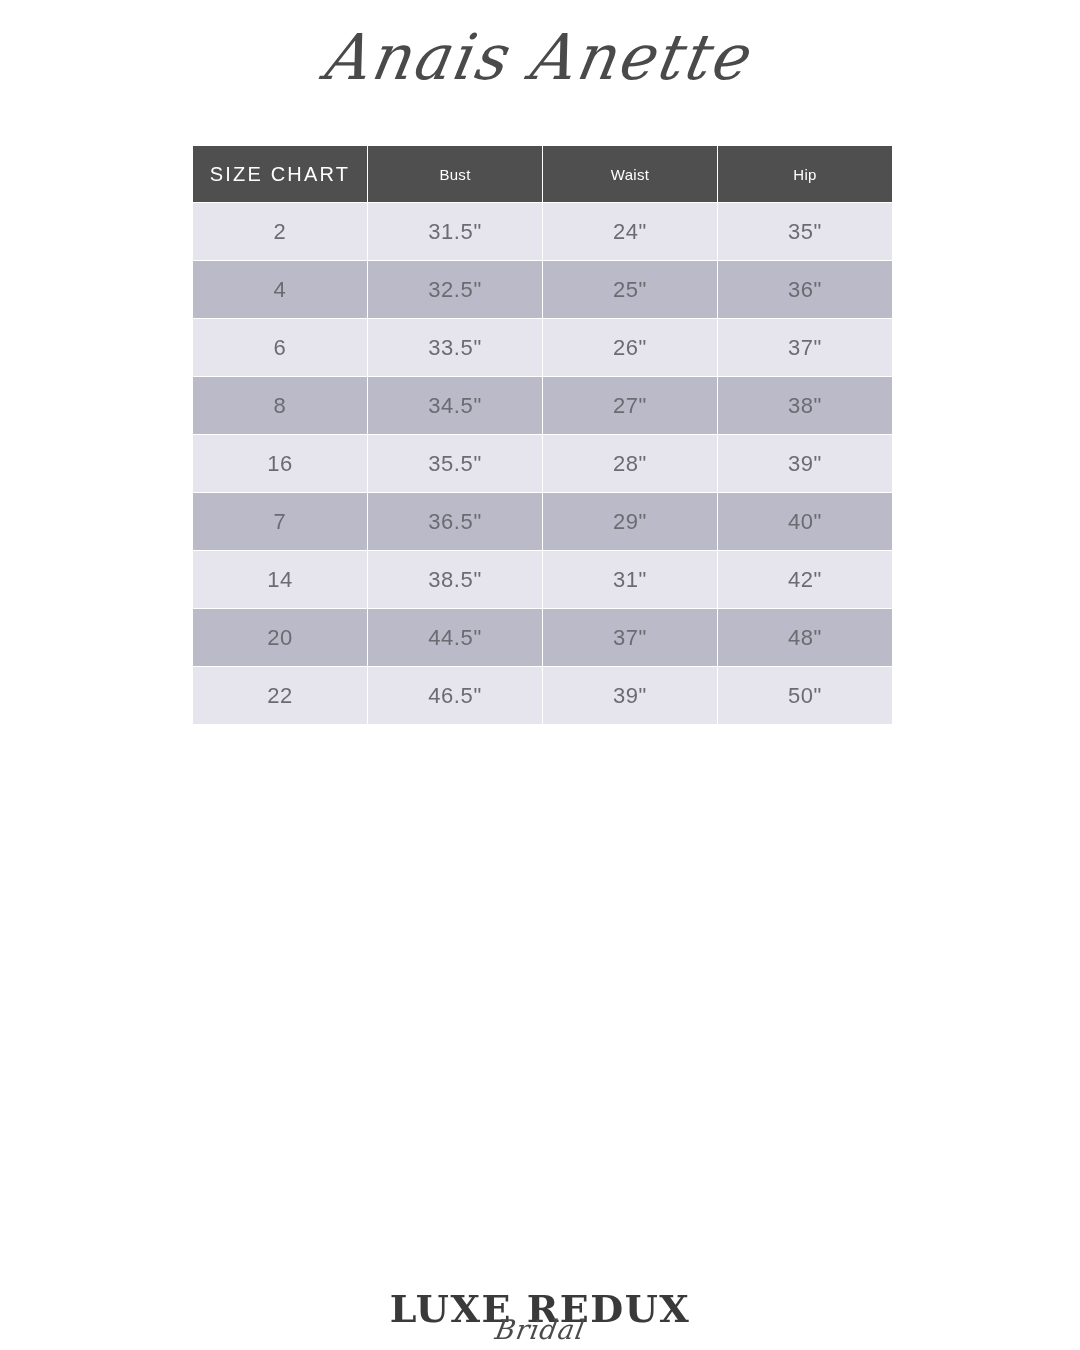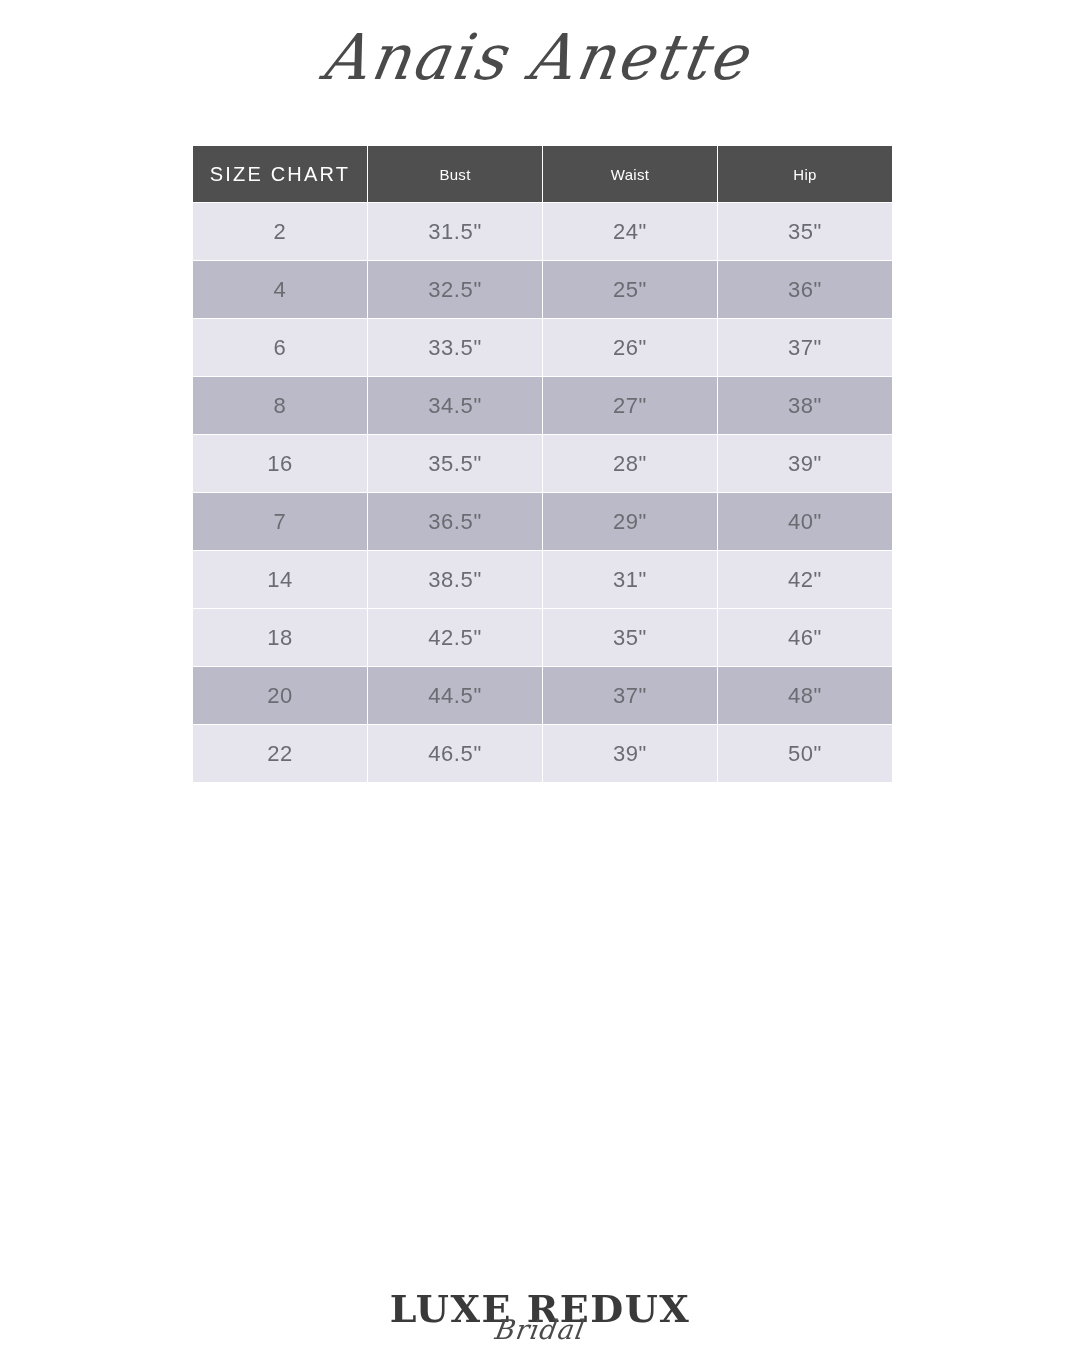--- a/index.html
+++ b/index.html
@@ -187,26 +187,20 @@
           <td>36.5"</td>
           <td>29"</td>
           <td>40"</td>
         </tr>
         <tr class="row-light">
           <td>14</td>
           <td>38.5"</td>
           <td>31"</td>
           <td>42"</td>
         </tr>
-        <tr class="row-light">
-          <td>18</td>
-          <td>42.5"</td>
-          <td>35"</td>
-          <td>46"</td>
-        </tr>
         <tr class="row-dark">
           <td>20</td>
           <td>44.5"</td>
           <td>37"</td>
           <td>48"</td>
         </tr>
         <tr class="row-light">
           <td>22</td>
           <td>46.5"</td>
           <td>39"</td>

